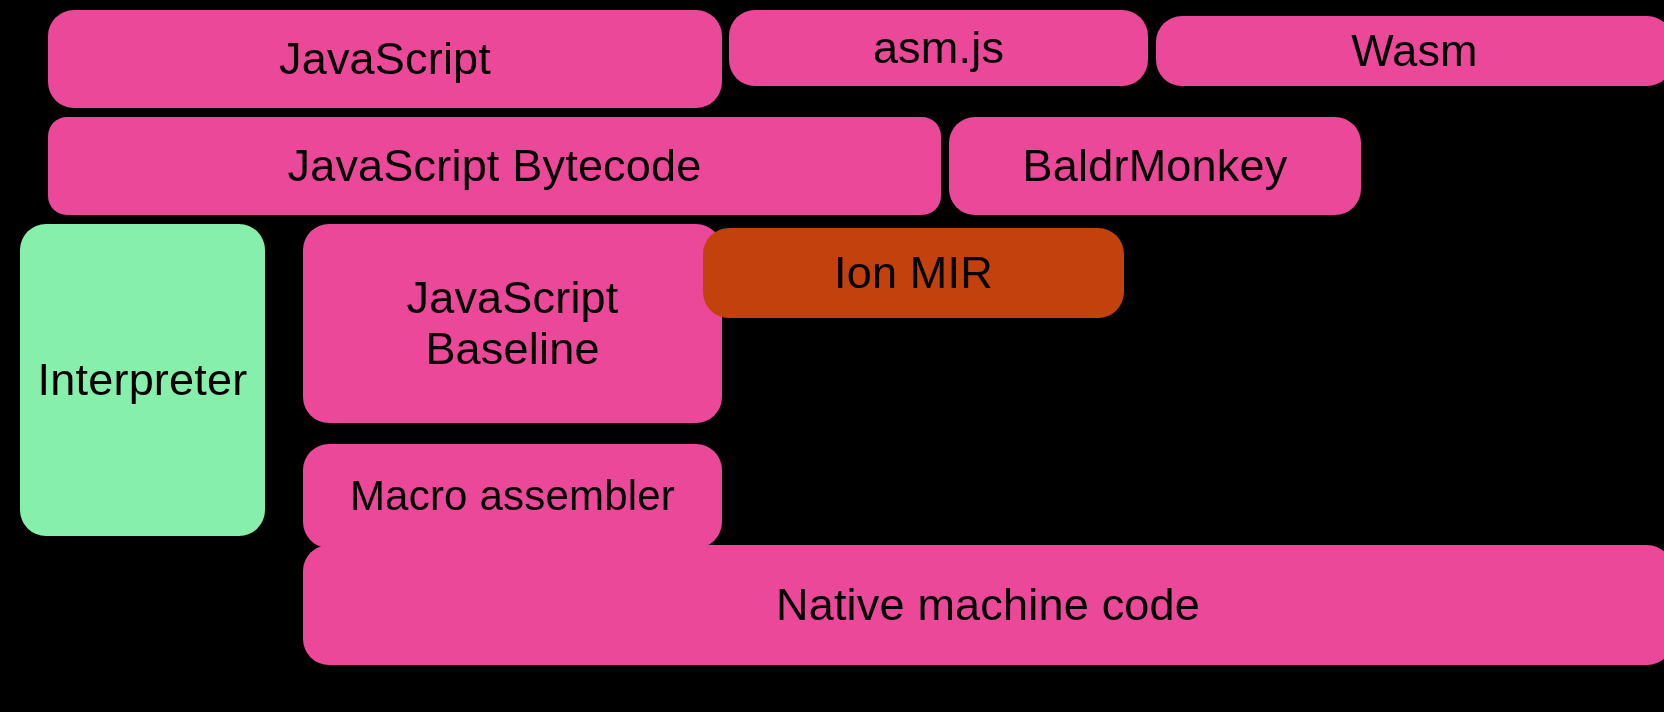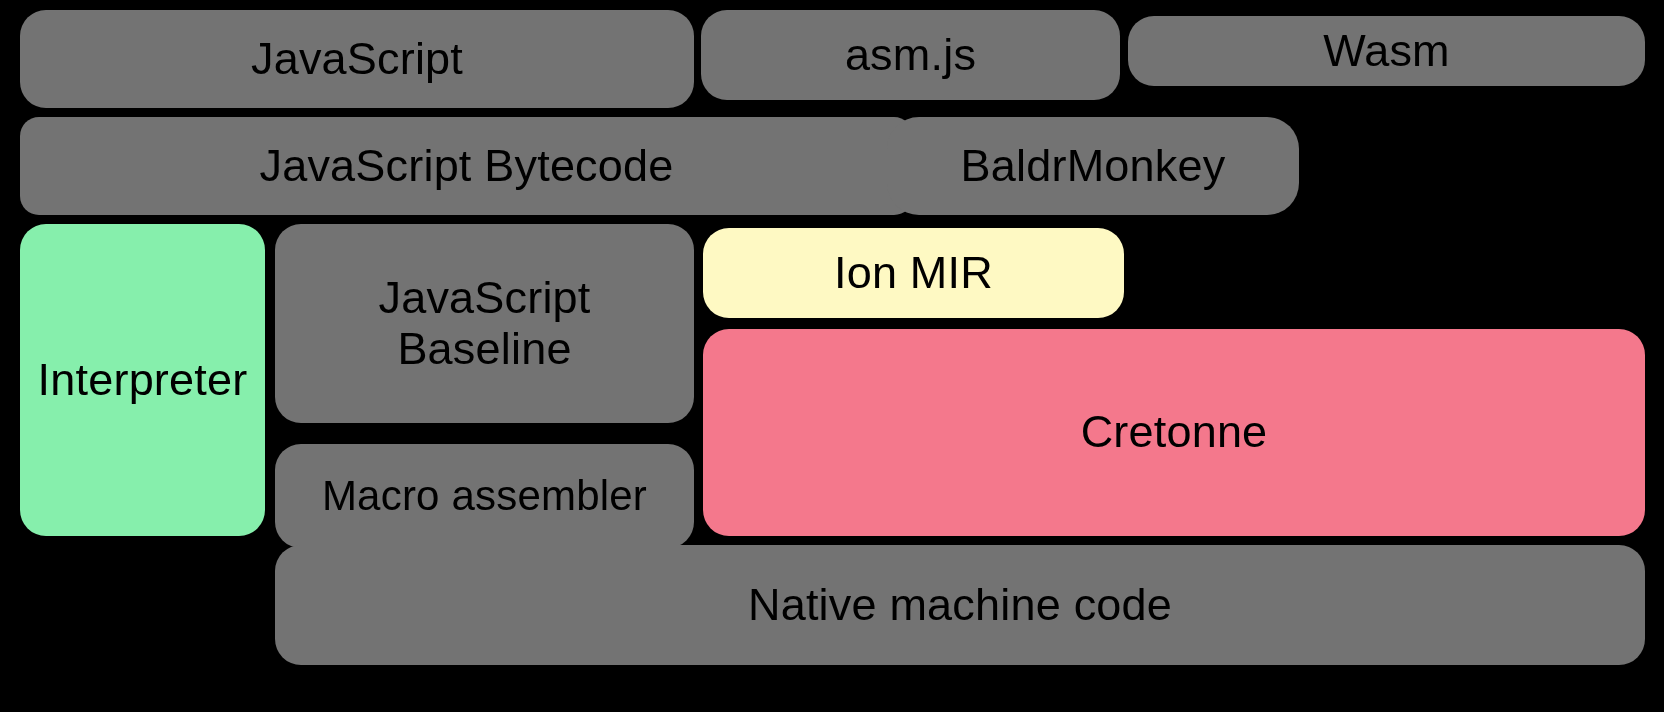--- a/index.html
+++ b/index.html
@@ -24,49 +24,48 @@
     text-align: center;
     color: #000000;
     border-radius: 26px;
     background: #ffffff;
     line-height: 1.12;
     white-space: pre-line;
     font-weight: 400;
     letter-spacing: 0.2px;
     -webkit-font-smoothing: antialiased;
   }
-  .fill-white { background: #737373; }
+  .fill-white { background: #ec4899; margin-left: 28px; }
   .fill-gray  { background: #86efac; }
-  .fill-green { background: #fef9c3; }
+  .fill-green { background: #c2410c; }
   .fill-pink  { background: #f4788c; }
 
   .sz-lg { font-size: 45px; }
   .sz-md { font-size: 42px; }
 </style>
 </head>
 <body>
 
 <div id="stage">
 
   <div class="node fill-white sz-lg" style="left:20px; top:10px; width:674px; height:98px;">JavaScript</div>
 
-  <div class="node fill-white sz-lg" style="left:701px; top:10px; width:419px; height:90px;">asm.js</div>
+  <div class="node fill-white sz-lg" style="left:701px; top:10px; width:419px; height:76px;">asm.js</div>
 
   <div class="node fill-white sz-lg" style="left:1128px; top:16px; width:517px; height:70px;">Wasm</div>
 
   <div class="node fill-white sz-lg" style="left:20px; top:117px; width:893px; height:98px;border-radius:19px;">JavaScript Bytecode</div>
 
-  <div class="node fill-white sz-lg" style="left:887px; top:117px; width:412px; height:98px;border-radius:32px;">BaldrMonkey</div>
+  <div class="node fill-white sz-lg" style="left:921px; top:117px; width:412px; height:98px;">BaldrMonkey</div>
 
   <div class="node fill-gray sz-lg" style="left:20px; top:224px; width:245px; height:312px;">Interpreter</div>
 
   <div class="node fill-white sz-lg" style="left:275px; top:224px; width:419px; height:199px;">JavaScript
 Baseline</div>
 
   <div class="node fill-white sz-md" style="left:275px; top:444px; width:419px; height:104px;">Macro assembler</div>
 
   <div class="node fill-green sz-lg" style="left:703px; top:228px; width:421px; height:90px;">Ion MIR</div>
 
-  <div class="node fill-pink sz-lg" style="left:703px; top:329px; width:942px; height:207px;">Cretonne</div>
 
   <div class="node fill-white sz-lg" style="left:275px; top:545px; width:1370px; height:120px;">Native machine code</div>
 
 </div>
 
 </body></html>

